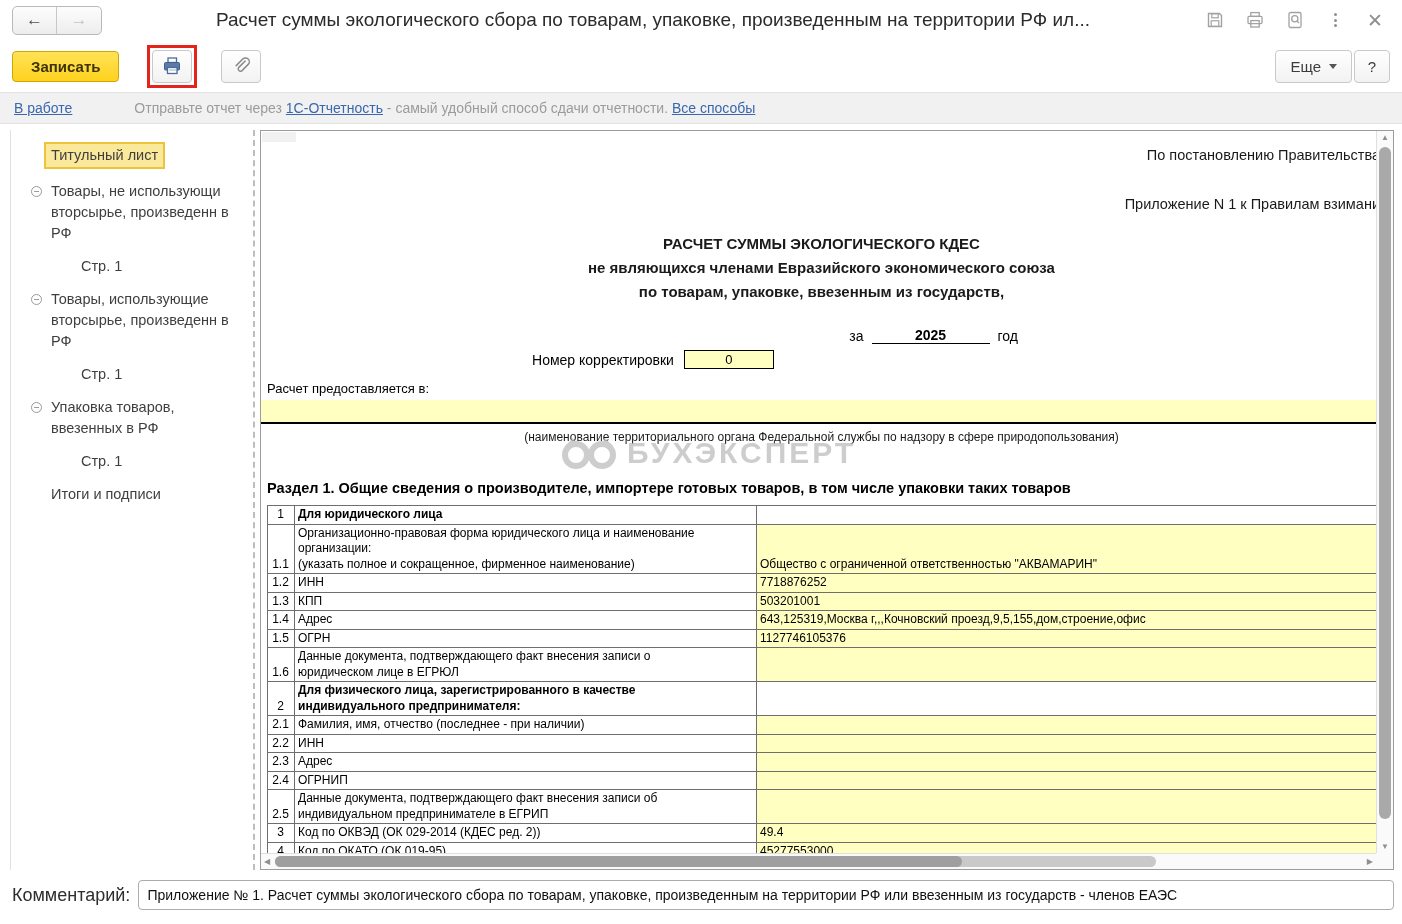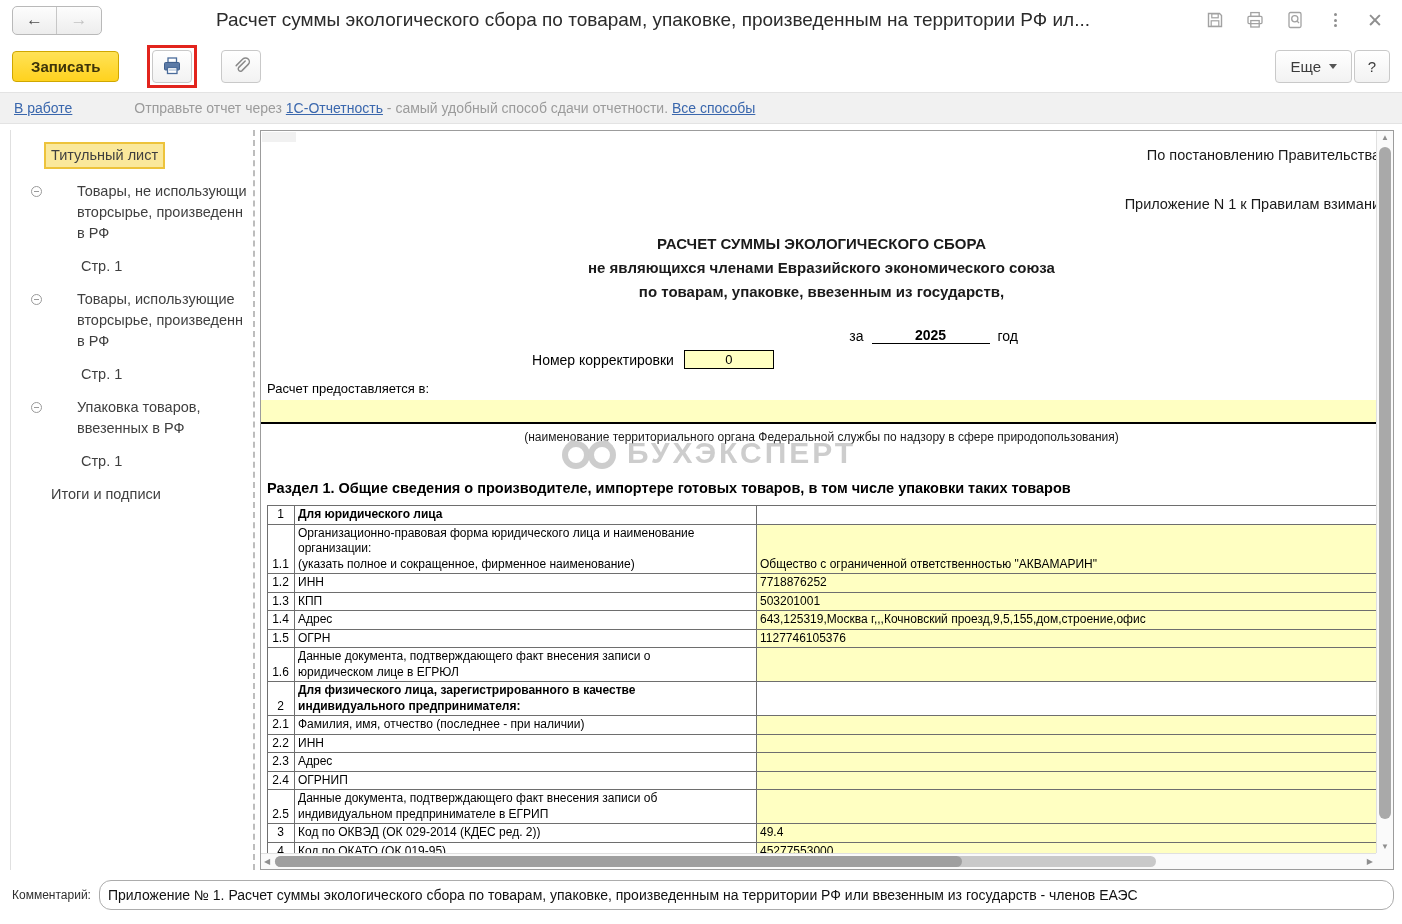--- a/index.html
+++ b/index.html
@@ -37,21 +37,21 @@
   .status-msg { color:#9b9b9b; }
   .status-msg a { color:#3a67ad; text-decoration:underline; cursor:pointer;margin-top:36px; }
 
   
   .content { flex:1; display:flex; padding:0 8px 2px 10px; min-height:0; }
   .sidebar { width:238px; padding:12px 0 0 12px; font-size:14.5px; color:#3f3f3f; overflow:hidden; border-left:1px solid #e0e0e0; }
   .tree-item { margin-bottom:12px; display:flex; align-items:flex-start; line-height:21px; cursor:pointer; }
   .tree-item .lbl { white-space:normal; }
   .tree-item.lvl0 { padding-left:28px; }
   .tree-item.lvl1 { padding-left:58px; }
-  .tree-item.group { padding-left:8px;gap:26px; }
+  .tree-item.group { padding-left:8px; }
   .tree-toggle { flex:0 0 11px; width:11px; height:11px; border:1px solid #9a9a9a; border-radius:50%; position:relative; margin:5px 9px 0 0; }
   .tree-toggle::after { content:''; position:absolute; left:2px; right:2px; top:4px; height:1px; background:#9a9a9a; }
   .tree-item.active .lbl { background:#fae89b; border:2px solid #edc33b; padding:1px 5px; margin-left:-7px; }
 
   .splitter { width:12px; position:relative; cursor:col-resize; }
   .splitter::before { content:''; position:absolute; top:0; bottom:0; left:5px; border-left:2px dashed #bdbdbd; }
 
   
   .form-area { flex:1; border:1px solid #9c9c9c; display:grid; grid-template-columns:1fr 17px; grid-template-rows:1fr 16px; min-width:0; background:#fff; }
   .doc { position:relative; overflow:hidden; padding:6px 0 0 6px; }
@@ -87,22 +87,22 @@
   .vthumb { position:absolute; left:2px; right:2px; top:16px; bottom:34px; background:#a9a9a9; border-radius:7px; }
   .hscroll { border-top:1px solid #e0e0e0; background:#fafafa; position:relative; }
   .hscroll .arrow { position:absolute; top:0; bottom:0; display:flex; align-items:center; font-size:8px; color:#8f8f8f; }
   .hscroll .left { left:3px; } .hscroll .right { right:3px; }
   .htrack { position:absolute; left:14px; right:220px; top:2px; bottom:2px; background:#c9c9c9; border-radius:6px; }
   .hthumb { position:absolute; left:0; top:0; bottom:0; width:78%; background:#9f9f9f; border-radius:6px; }
   .scroll-corner { background:#fafafa; }
 
   
   .comment-bar { height:52px; display:flex; align-items:center; padding:0 8px 6px 12px; gap:8px; }
-  .comment-label { font-size:12px; color:#2e2e2e; white-space:nowrap; }
-  .comment-input { flex:1; height:30px; border:1px solid #acacac; border-radius:12px; font-family:"Liberation Sans",sans-serif; font-size:14px; padding:0 8px; color:#111; }
+  .comment-label { font-size:18px; color:#2e2e2e; white-space:nowrap; }
+  .comment-input { flex:1; height:30px; border:1px solid #acacac; border-radius:4px; font-family:"Liberation Sans",sans-serif; font-size:14px; padding:0 8px; color:#111; }
 
   svg { display:block; }
 </style>
 </head>
 <body>
 
 <div class="window">
 
   <div class="titlebar">
     <div class="navgroup">
@@ -212,21 +212,21 @@
 
     <div class="splitter"></div>
 
     <div class="form-area">
       <div class="doc">
         <div class="corner-block"></div>
 
         <div class="doc-right l1">По постановлению Правительства</div>
         <div class="doc-right l2">Приложение N 1 к Правилам взимани</div>
 
-        <div class="doc-center first">РАСЧЕТ СУММЫ ЭКОЛОГИЧЕСКОГО СБОРА</div>
+        <div class="doc-center first">РАСЧЕТ СУММЫ ЭКОЛОГИЧЕСКОГО КДЕС</div>
         <div class="doc-center rest">не являющихся членами Евразийского экономического союза</div>
         <div class="doc-center rest">по товарам, упаковке, ввезенным из государств,</div>
 
         <div class="year-row">
           <span>за</span>
           <span class="year-val">2025</span>
           <span>год</span>
         </div>
         <div class="corr-row">
           <span>Номер корректировки</span>

